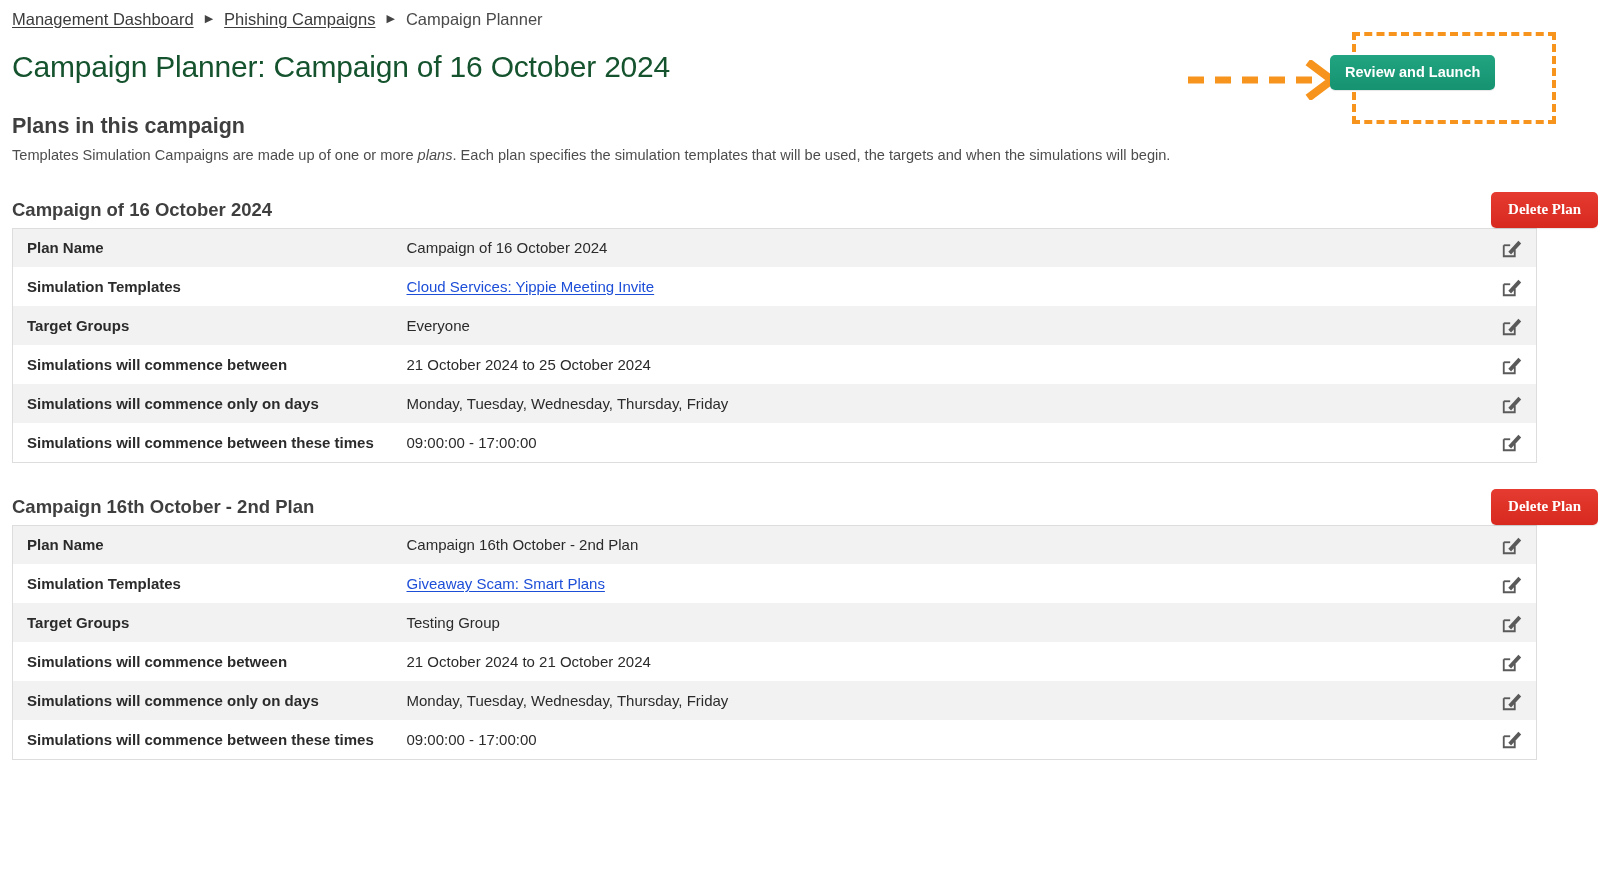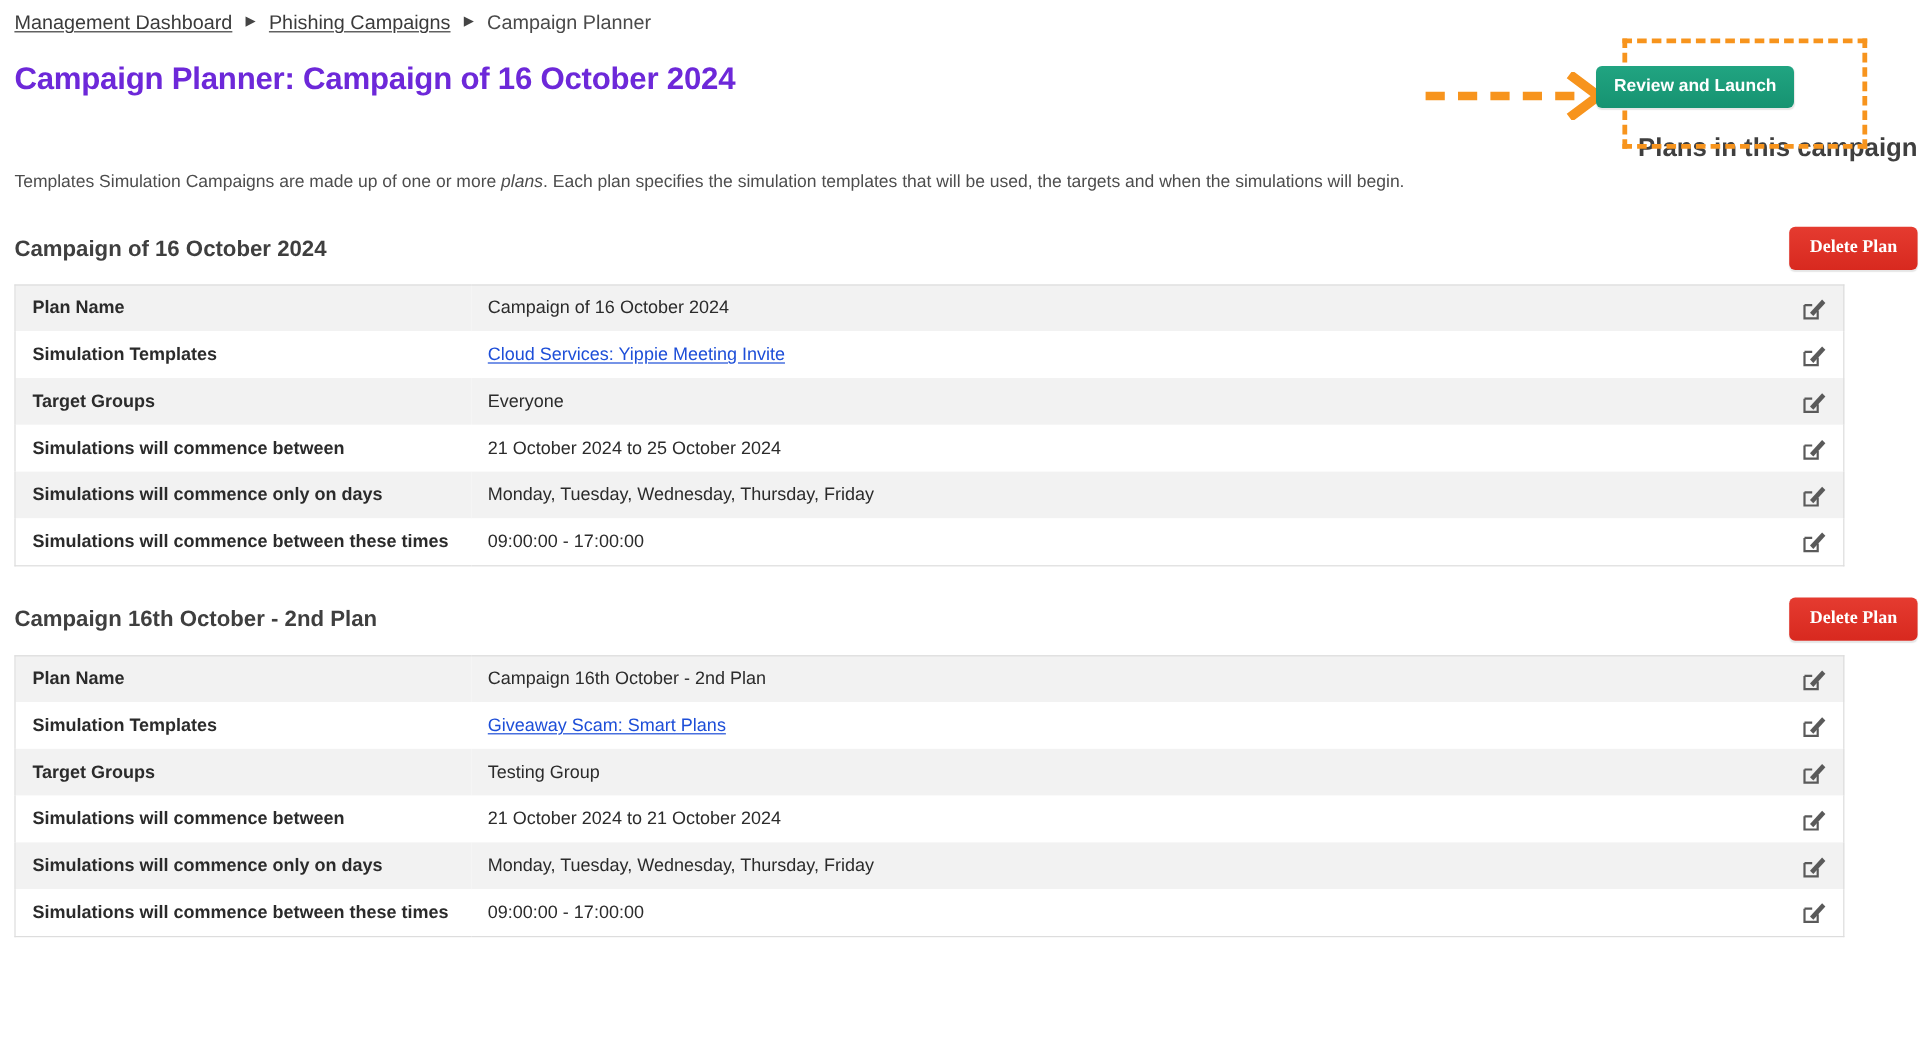--- a/index.html
+++ b/index.html
@@ -29,34 +29,33 @@
     display: inline-block;
     margin: 0 11px;
     font-size: 11px;
     color: #444444;
     line-height: 1;
     transform: translateY(-1px);
   }
 
   
   .page-title {
-    font-size: 26px;
-    font-weight: bold;
-    color: #6d28d9;
+    font-size: 30px;
+    font-weight: normal;
+    color: #14532d;
     margin: 18px 0 0 0;
     letter-spacing: -0.2px;
   }
 
   
   .section-title {
     font-size: 21.5px;
     font-weight: bold;
     color: #3f3f3f;
     margin: 30px 0 0 0;
-    text-align: right;
   }
   .section-desc {
     font-size: 14.6px;
     color: #4d4d4d;
     margin: 7px 0 0 0;
     line-height: 1.35;
   }
   .section-desc i { font-style: italic; }
 
   
@@ -75,21 +74,20 @@
     font-family: Liberation Serif, serif;
     padding: 9px 17px 10px 17px;
     cursor: pointer; white-space: nowrap;
     box-shadow: 0 1px 1px rgba(0,0,0,0.10);
   }
 
   
   table.plan-table {
     width: 1524px;
     border-collapse: collapse;
-    margin-top: 12px;
     border: 1px solid #dddddd;
     table-layout: fixed;
   }
   table.plan-table tr { height: 39px; }
   table.plan-table tr.odd  { background: #f2f2f2; }
   table.plan-table tr.even { background: #ffffff; }
   table.plan-table td {
     padding: 0 0 0 14px;
     font-size: 15px;
     color: #2b2b2b;

